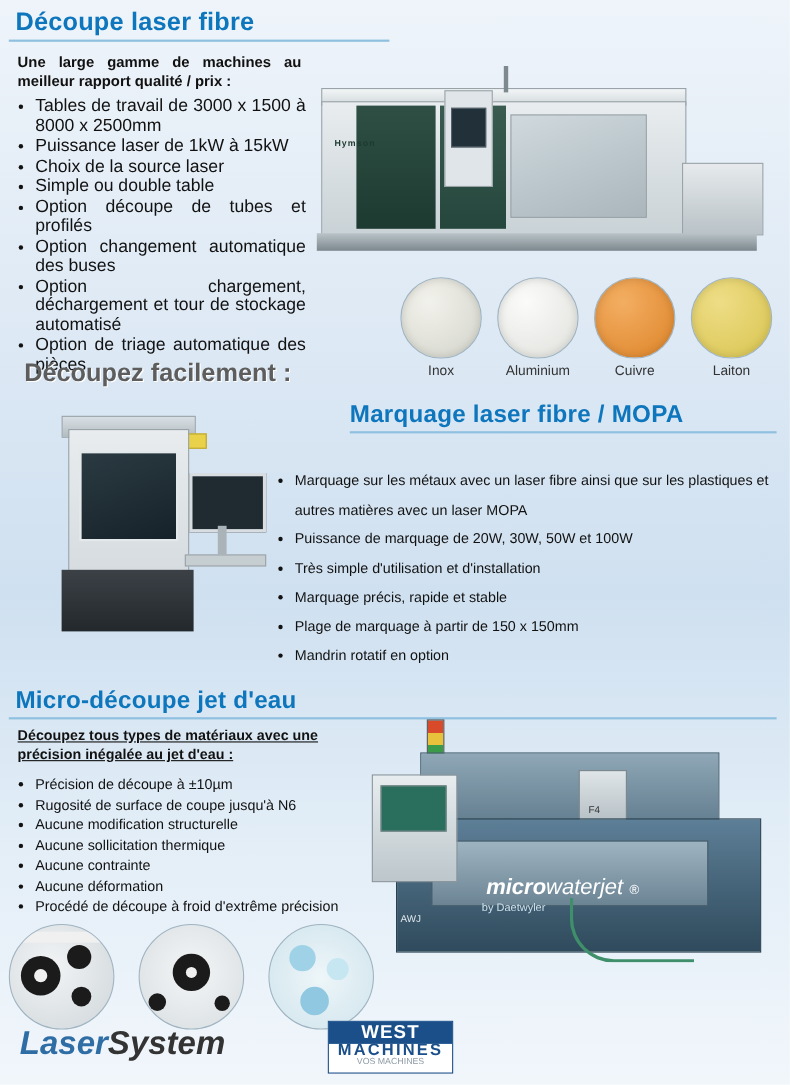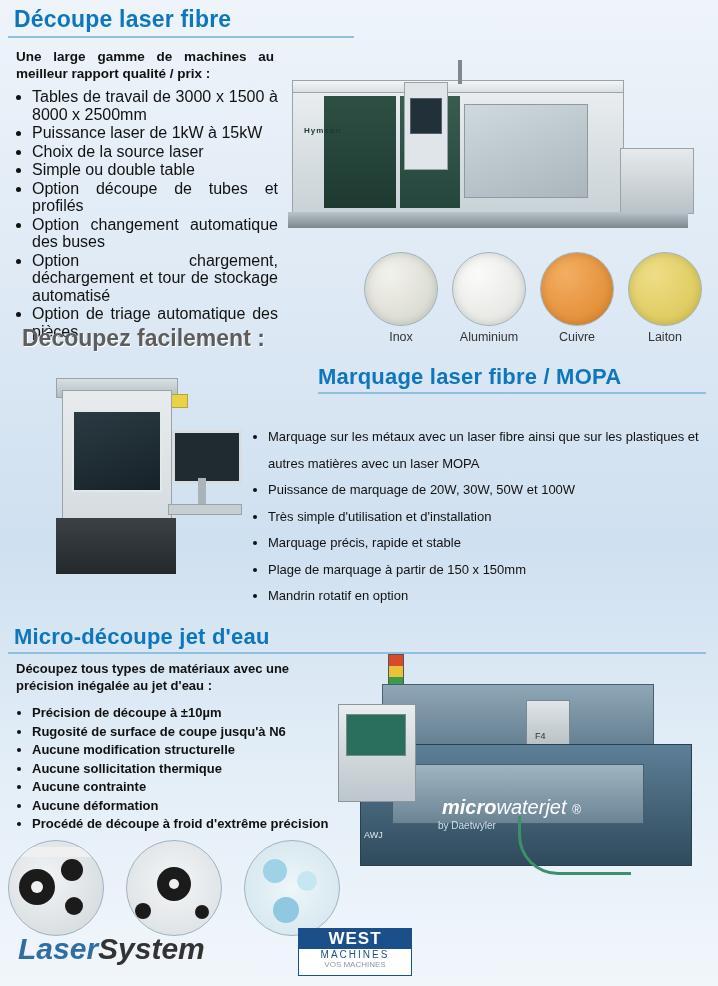--- a/index.html
+++ b/index.html
@@ -69,23 +69,23 @@
   .m2-yellow{position:absolute;left:100px;top:26px;width:44px;height:12px;background:#e9d14a;border:1px solid #b9a531;}
   .m2-mon{position:absolute;left:130px;top:62px;width:64px;height:48px;background:#1f2a31;border:3px solid #d7dde0;}
   .m2-stand{position:absolute;left:156px;top:110px;width:8px;height:26px;background:#aab3b8;}
   .m2-kb{position:absolute;left:126px;top:136px;width:72px;height:9px;background:#c7ced2;border:1px solid #9aa3a8;}
 
   
   #sec3-title{position:absolute;left:14px;top:624px;width:420px;}
   #sec3-title .sec-title{font-size:22px;}
   #sec3-rule{position:absolute;left:8px;top:652px;width:698px;height:2px;background:#8fc0e0;}
 
-  #sec3-lead{position:absolute;left:16px;top:660px;width:330px;font-size:13px;font-weight:bold;line-height:17px;}
+  #sec3-lead{position:absolute;left:16px;top:660px;width:330px;font-size:13px;font-weight:bold;line-height:17px;text-decoration:underline;}
   #sec3-list{position:absolute;left:16px;top:704px;width:350px;font-size:13px;line-height:18.5px;}
-  #sec3-list ul{margin:0;padding-left:16px;font-weight:bold;}
+  #sec3-list ul{margin:0;padding-left:16px;}
 
   
   #machine3{position:absolute;left:330px;top:648px;width:380px;height:246px;}
   .m3-base{position:absolute;left:30px;top:96px;width:330px;height:120px;background:linear-gradient(180deg,#4f6f87,#33soft);background:linear-gradient(180deg,#5d7f97,#2f4a5c);border:1px solid #29404f;}
   .m3-tank{position:absolute;left:62px;top:116px;width:250px;height:58px;background:linear-gradient(180deg,#9fb4c1,#6b8494);border:1px solid #4a5f6d;}
   .m3-gantry{position:absolute;left:52px;top:36px;width:270px;height:62px;background:linear-gradient(180deg,#8fa7b6,#647f91);border:1px solid #46606f;}
   .m3-head{position:absolute;left:196px;top:52px;width:42px;height:60px;background:linear-gradient(180deg,#dfe5e8,#a9b4ba);border:1px solid #7d888e;}
   .m3-cpu{position:absolute;left:8px;top:56px;width:76px;height:96px;background:linear-gradient(180deg,#e8edef,#bcc6cb);border:1px solid #8b959b;}
   .m3-cpu-screen{position:absolute;left:16px;top:66px;width:58px;height:40px;background:#2a6f5e;border:1px solid #7d888e;}
   .m3-tower{position:absolute;left:58px;top:6px;width:14px;height:34px;background:linear-gradient(180deg,#d94a2a 0 33%,#e8c23a 33% 66%,#3a9b4a 66% 100%);border:1px solid #555;}
@@ -101,21 +101,21 @@
   .s2{left:118px;background:radial-gradient(circle at 50% 45%,#f4f6f7,#d7dde0);}
   .s3{left:236px;background:radial-gradient(circle at 50% 50%,#eef6f9,#cfe4ec);}
   .dotblk{position:absolute;background:#1b1b1b;border-radius:50%;}
   .dotwht{position:absolute;background:#f0f0f0;border-radius:50%;}
 
   
   #footer-brand{position:absolute;left:18px;top:932px;font-size:30px;font-weight:bold;font-style:italic;color:#2f6ea5;}
   #footer-brand .sys{color:#333;}
   #west{position:absolute;left:298px;top:928px;width:112px;height:46px;background:#ffffff;border:1px solid #1b4f8a;text-align:center;}
   #west .w1{background:#1b4f8a;color:#fff;font-weight:bold;font-size:17px;line-height:20px;letter-spacing:1px;}
-  #west .w2{color:#1b4f8a;font-weight:normal;font-size:10px;letter-spacing:2px;line-height:11px;}
+  #west .w2{color:#1b4f8a;font-weight:bold;font-size:15px;letter-spacing:2px;line-height:11px;}
   #west .w3{color:#8c9aa6;font-size:8px;line-height:10px;}
 </style>
 </head>
 <body>
 
 <div class="page">
 
   <div id="sec1-title">
     <div class="sec-title">Découpe laser fibre</div>
   </div>

